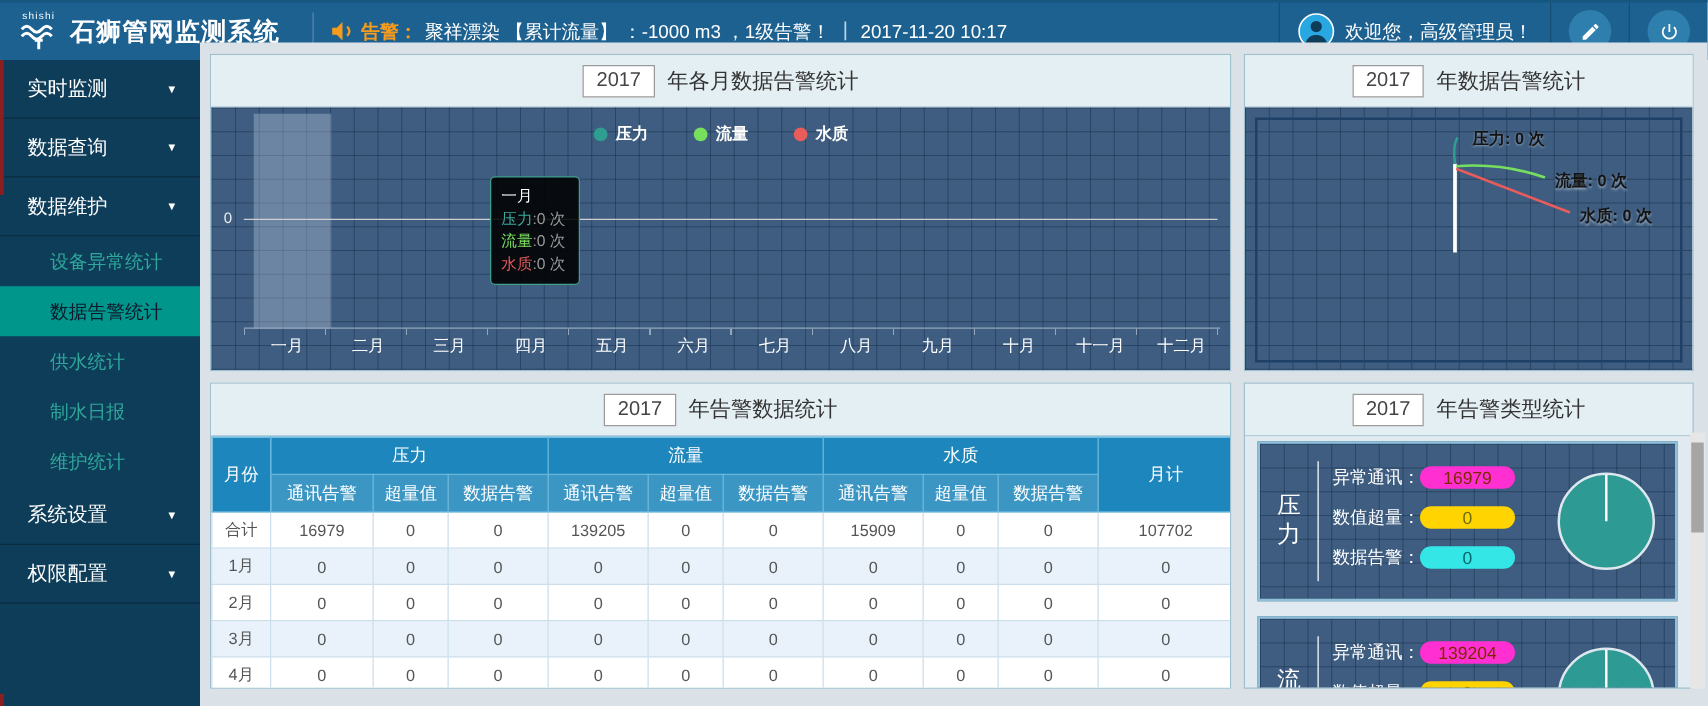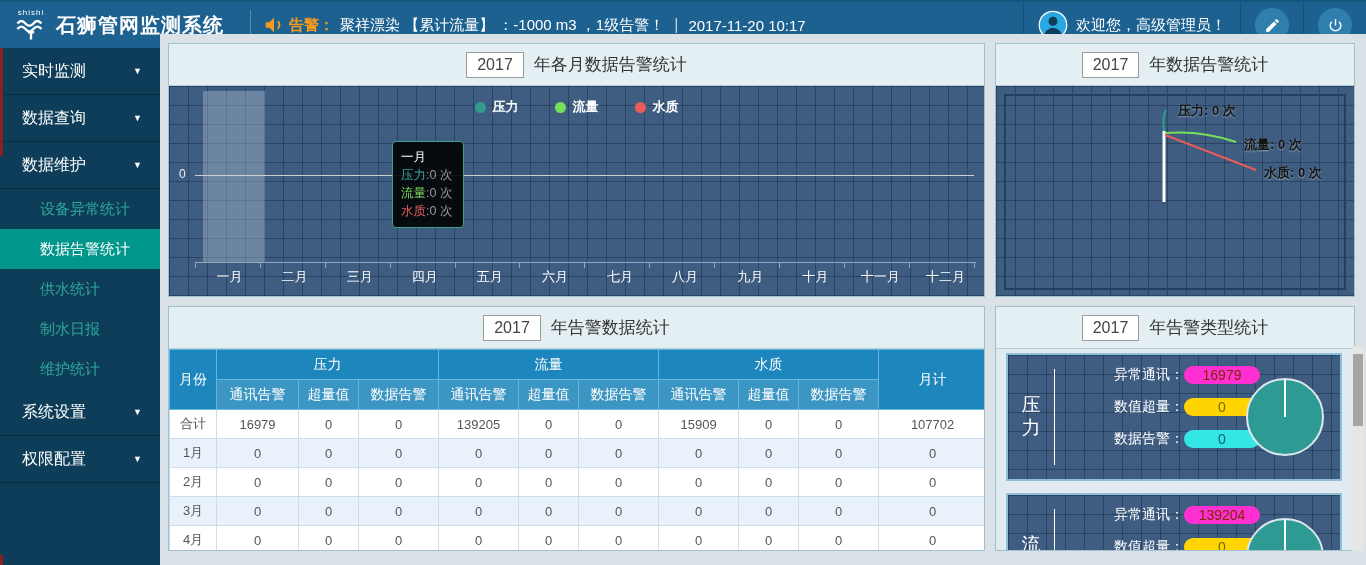--- a/index.html
+++ b/index.html
@@ -27,21 +27,21 @@
 
   
   .sidebar { position:absolute; left:0; top:48px; width:160px; height:517px; background:#0d3d58; }
   .red-edge-top { position:absolute; left:0; top:0; width:3px; height:108px; background:#8b1e1e; }
   .red-edge-bottom { position:absolute; left:0; bottom:0; width:3px; height:10px; background:#8b1e1e; }
   .menu-item { height:47px; display:flex; align-items:center; justify-content:space-between;
     padding:0 18px 0 22px; color:#fff; font-size:16px; border-bottom:1px solid #0a2c40; cursor:pointer;gap:32px; }
   .menu-item .arrow { font-size:9px; color:#fff; }
   .sub-item { height:40px; display:flex; align-items:center; padding-left:40px;
     color:#2fa79b; font-size:15px; cursor:pointer; }
-  .sub-item.selected { background:#00968c; color:#ffffff; }
+  .sub-item.selected { background:#00968c; color:#0f172a; }
 
   
   .main { position:absolute; left:160px; top:34px; width:1206px; height:517px; background:#dbe2e7; }
   .panel { position:absolute; border:1px solid #9fc0ce; background:#fff; overflow:hidden; }
   .panel-hd { height:42px; background:#e4eff3; border-bottom:1px solid #b7ced9;
     display:flex; align-items:center; justify-content:center; gap:10px; font-size:17px; color:#333; }
   .year-box { background:#fff; border:1px solid #9a9a9a; padding:3px 10px; font-size:16px; color:#444; }
   .chart-bg { background-color:#3e5d80;
     background-image:linear-gradient(rgba(20,44,73,.5) 1px, transparent 1px),
                      linear-gradient(90deg, rgba(20,44,73,.5) 1px, transparent 1px);
@@ -87,21 +87,21 @@
   tbody tr:nth-child(even) td { background:#e9f2fb; }
 
   
   .type-card { position:absolute; left:10px; width:336px; height:128px;
     border:2px solid #8fc0d8; }
   .card-1 { top:46px; } .card-2 { top:186px; }
   .v-label { position:absolute; left:12px; top:50%; transform:translateY(-50%);
     width:22px; color:#fff; font-size:19px; line-height:1.2; text-align:center; word-break:break-all; }
   .v-sep { position:absolute; left:46px; top:14px; bottom:14px; width:1px; background:#fff; }
   .stat-rows { position:absolute; left:58px; top:11px; }
-  .stat-row { display:flex; align-items:flex-start; height:32px;margin-left:48px; }
+  .stat-row { display:flex; align-items:center; height:32px; }
   .stat-label { color:#fff; font-size:14px; white-space:nowrap; }
   .badge { min-width:76px; padding:1px 10px; border-radius:11px; text-align:center; font-size:14px; }
   .badge-comm { background:#ff2fd2; color:#7d2a00; }
   .badge-over { background:#ffd400; color:#6e6e00; }
   .badge-data { background:#35e6e6; color:#00686e; }
   .pie { position:absolute; right:16px; top:50%; transform:translateY(-50%);
     width:78px; height:78px; border-radius:50%; background:#2d9a94; border:2px solid #dde8ee; }
   .pie-needle { position:absolute; left:calc(50% - 1px); top:0; width:2px; height:50%; background:#fff; }
 
   

